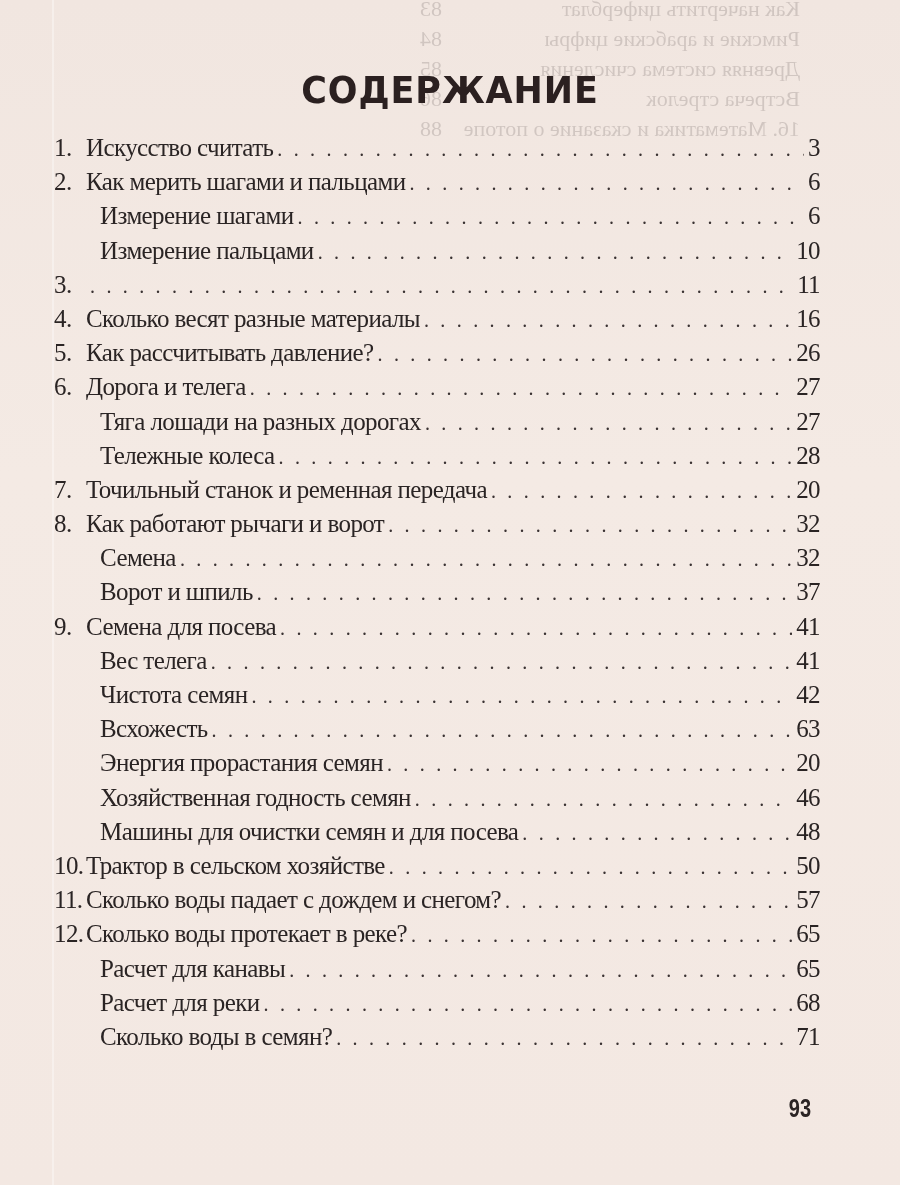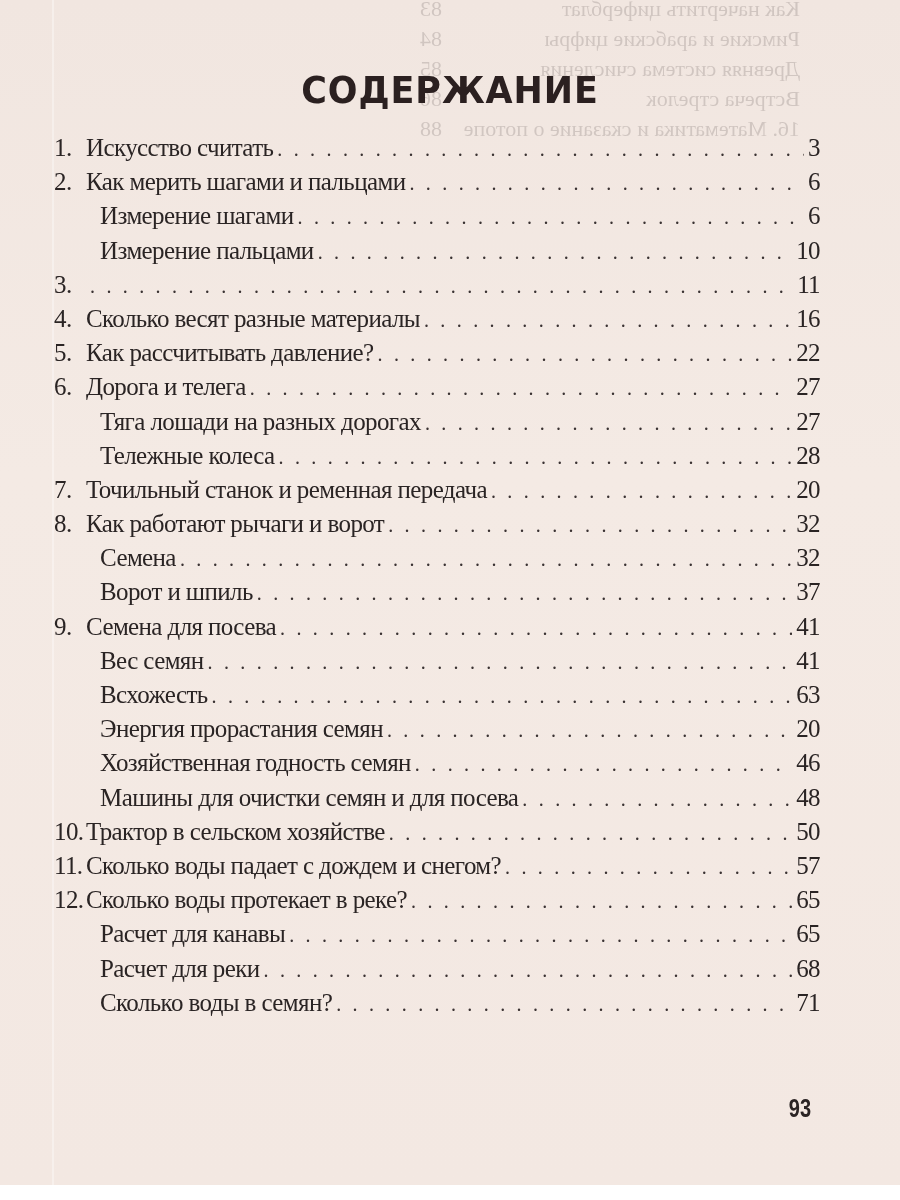--- a/index.html
+++ b/index.html
@@ -128,21 +128,21 @@
       <div class="toc-row">
         <span class="num">4.</span>
         <span class="label">Сколько весят разные материалы</span>
         <span class="dots"></span>
         <span class="page-num">16</span>
       </div>
       <div class="toc-row">
         <span class="num">5.</span>
         <span class="label">Как рассчитывать давление?</span>
         <span class="dots"></span>
-        <span class="page-num">22</span>
+        <span class="page-num">26</span>
       </div>
       <div class="toc-row">
         <span class="num">6.</span>
         <span class="label">Дорога и телега</span>
         <span class="dots"></span>
         <span class="page-num">27</span>
       </div>
       <div class="toc-row sub">
         <span class="label">Тяга лошади на разных дорогах</span>
         <span class="dots"></span>
@@ -175,23 +175,28 @@
         <span class="dots"></span>
         <span class="page-num">37</span>
       </div>
       <div class="toc-row">
         <span class="num">9.</span>
         <span class="label">Семена для посева</span>
         <span class="dots"></span>
         <span class="page-num">41</span>
       </div>
       <div class="toc-row sub">
-        <span class="label">Вес семян</span>
+        <span class="label">Вес телега</span>
         <span class="dots"></span>
         <span class="page-num">41</span>
+      </div>
+      <div class="toc-row sub">
+        <span class="label">Чистота семян</span>
+        <span class="dots"></span>
+        <span class="page-num">42</span>
       </div>
       <div class="toc-row sub">
         <span class="label">Всхожесть</span>
         <span class="dots"></span>
         <span class="page-num">63</span>
       </div>
       <div class="toc-row sub">
         <span class="label">Энергия прорастания семян</span>
         <span class="dots"></span>
         <span class="page-num">20</span>

